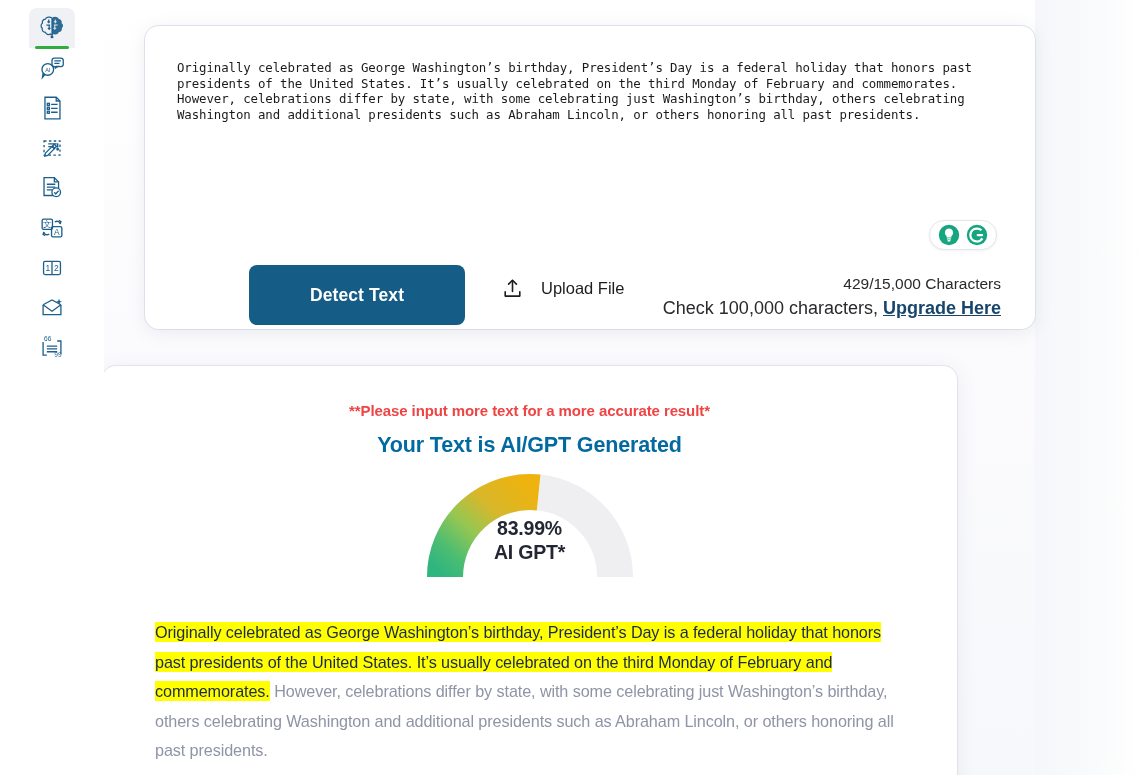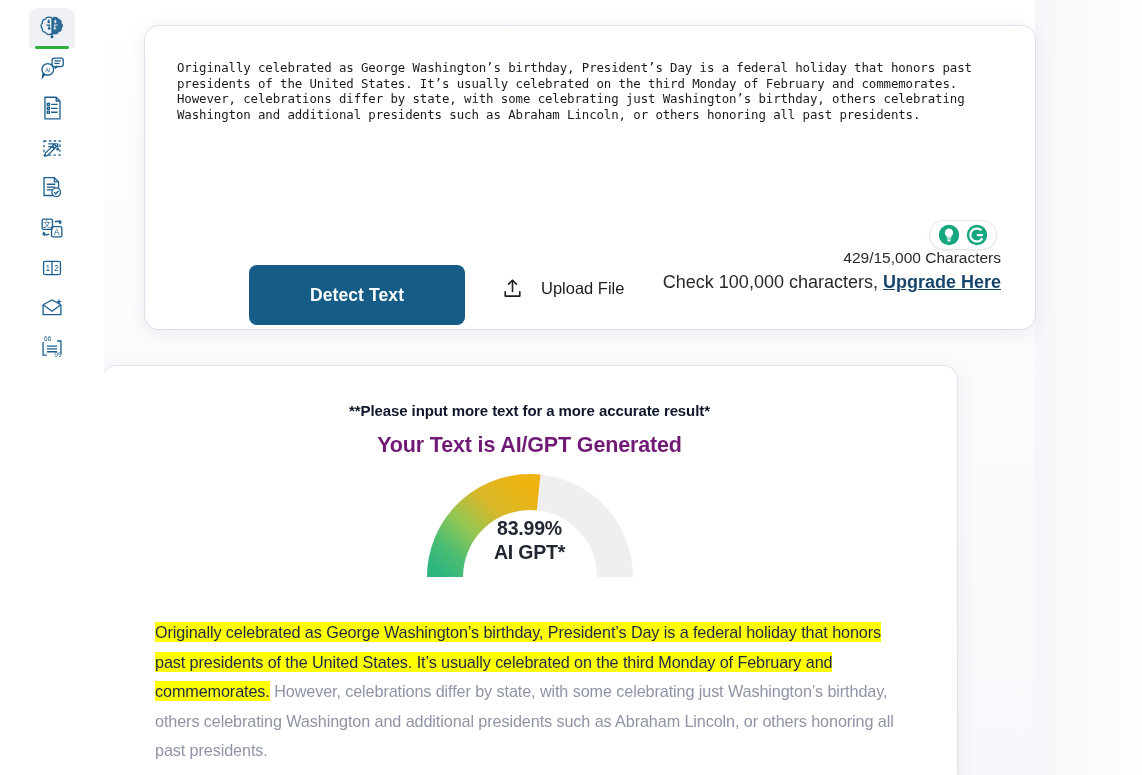--- a/index.html
+++ b/index.html
@@ -145,21 +145,21 @@
     gap: 19px;
     font-size: 16.5px;
     color: #1d1d1f;
     cursor: pointer;
   }
   .upload-file svg { display:block; }
 
   .char-info {
     position: absolute;
     right: 34px;
-    top: 220px;
+    top: 246px;
     text-align: right;
     font-size: 15.5px;
     color: #2a2a2e;
     line-height: 24px;
   }
   .char-info .line2 { font-size: 18px; }
   .upgrade-link {
     color: #17456b;
     font-weight: bold;
     text-decoration: underline;
@@ -179,32 +179,32 @@
     overflow: hidden;
   }
 
   .warn-line {
     position: absolute;
     left: 0; right: 0;
     top: 36px;
     text-align: center;
     font-size: 15px;
     font-weight: bold;
-    color: #0f172a;
+    color: #ef4444;
     letter-spacing: -0.1px;
   }
 
   .verdict {
     position: absolute;
     left: 0; right: 0;
     top: 67px;
     text-align: center;
     font-size: 21.5px;
     font-weight: bold;
-    color: #701a75;
+    color: #0369a1;
     letter-spacing: -0.15px;
   }
 
   
   .gauge-wrap {
     position: absolute;
     left: 50%;
     transform: translateX(-50%);
     top: 106px;
     width: 210px;

